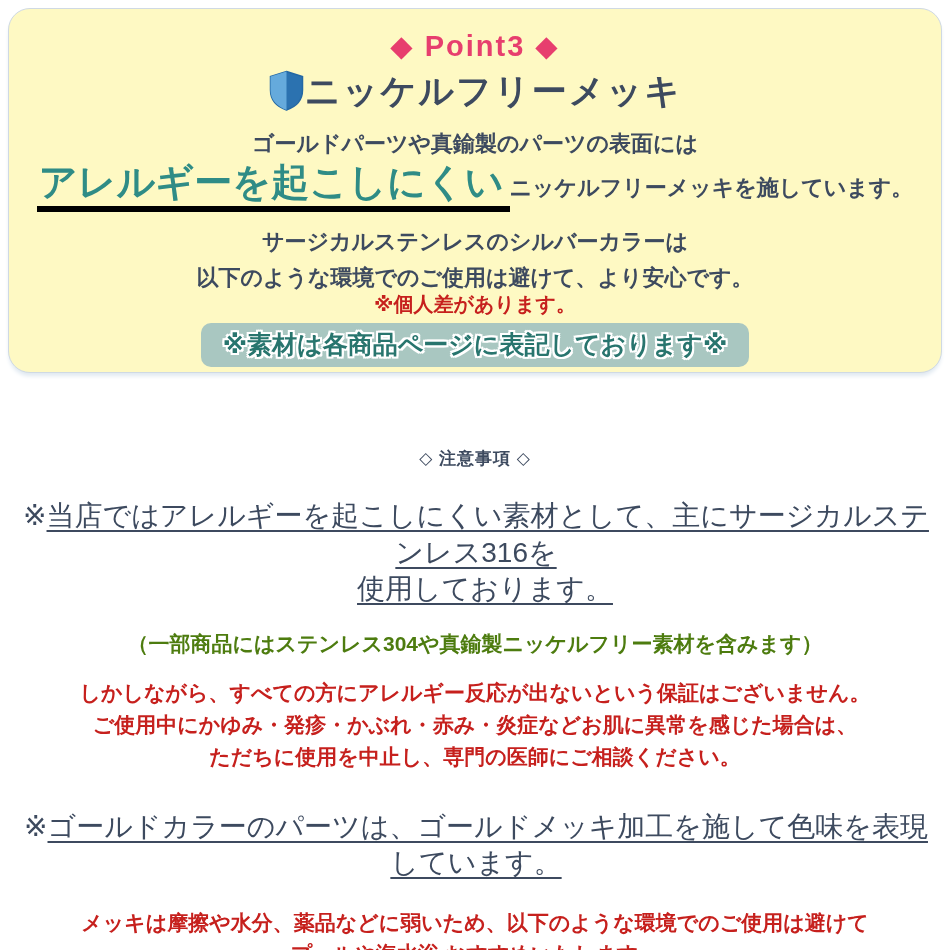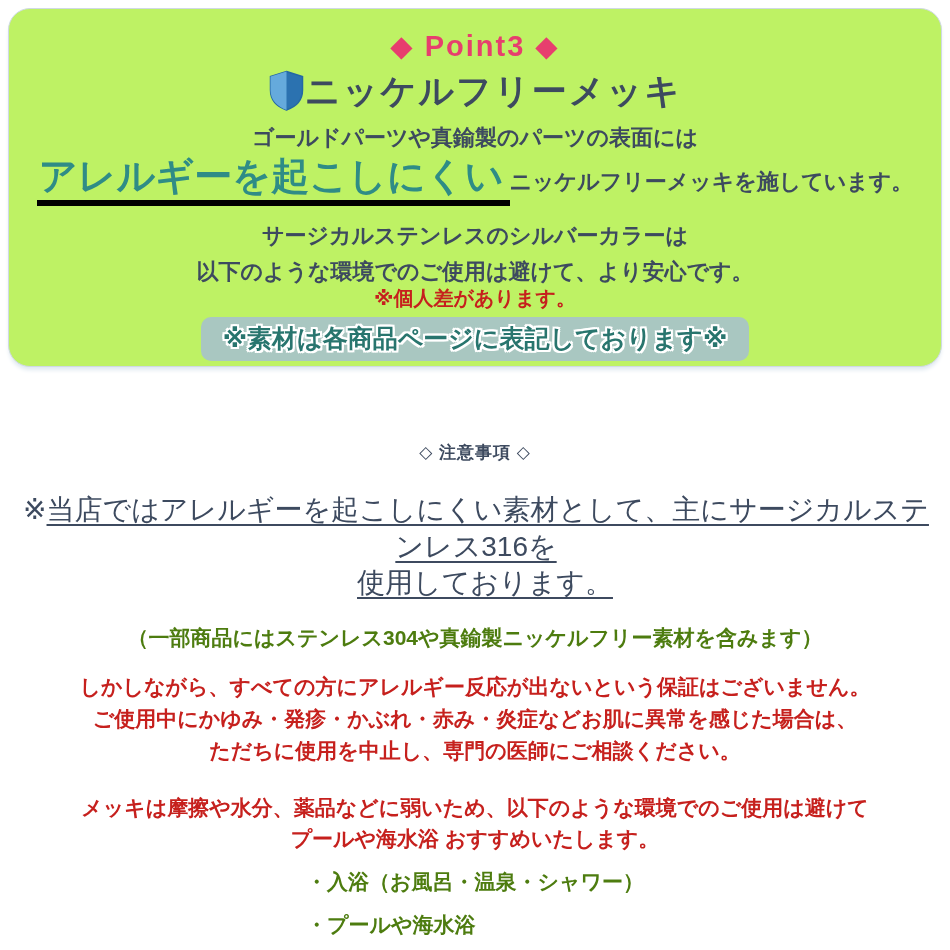--- a/index.html
+++ b/index.html
@@ -10,21 +10,21 @@
     -webkit-font-smoothing:antialiased;
   }
   .center{text-align:center;}
   .pre-line{white-space:pre-line;}
 
   
   .point-card{
     margin:8px 8px 0 8px;
     border:1px solid #cfd9e3;
     border-radius:22px;
-    background:#bef264;
+    background:#fef9c3;
     box-shadow:0 4px 4px -1px #dfe8f0;
     padding:22px 10px 5px 10px;
     text-align:center;
   }
   .point-label{
     color:#e73e6e;
     font-size:29px;
     font-weight:800;
     letter-spacing:2px;
     line-height:1.05;
@@ -37,21 +37,21 @@
   .card-title{
     font-size:35px;
     font-weight:800;
     color:#3d4a5f;
     letter-spacing:2px;
     line-height:1.1;
   }
   .card-line{
     font-size:22px;font-weight:800;line-height:1.25;
   }
-  .intro-line{margin-top:13px;}
+  .intro-line{margin-top:19px;}
   .highlight-row{
     margin-top:3px;
     display:flex;align-items:baseline;justify-content:center;
   }
   .allergy-highlight{
     color:#2f8c86;
     font-size:38px;
     font-weight:800;
     line-height:1.15;
     border-bottom:6px solid #000000;
@@ -159,20 +159,23 @@
     <span>※</span><span class="u">当店ではアレルギーを起こしにくい素材として、主にサージカルステンレス316を</span><br>
     <span class="u second">使用しております。</span>
   </div>
 
   <div class="sub-note center">（一部商品にはステンレス304や真鍮製ニッケルフリー素材を含みます）</div>
 
   <div class="warning center pre-line">しかしながら、すべての方にアレルギー反応が出ないという保証はございません。
 ご使用中にかゆみ・発疹・かぶれ・赤み・炎症などお肌に異常を感じた場合は、
 ただちに使用を中止し、専門の医師にご相談ください。</div>
 
+  <div class="note-heading gold-heading">
+    <span>※</span><span class="u">ゴールドカラーのパーツは、ゴールドメッキ加工を施して色味を表現しています。</span>
+  </div>
 
   <div class="warning warning-2 center pre-line">メッキは摩擦や水分、薬品などに弱いため、以下のような環境でのご使用は避けて
 プールや海水浴 おすすめいたします。</div>
 
   <ul class="avoid-list">
     <li>・入浴（お風呂・温泉・シャワー）</li>
     <li>・プールや海水浴</li>
 
   </ul>
 </div>

